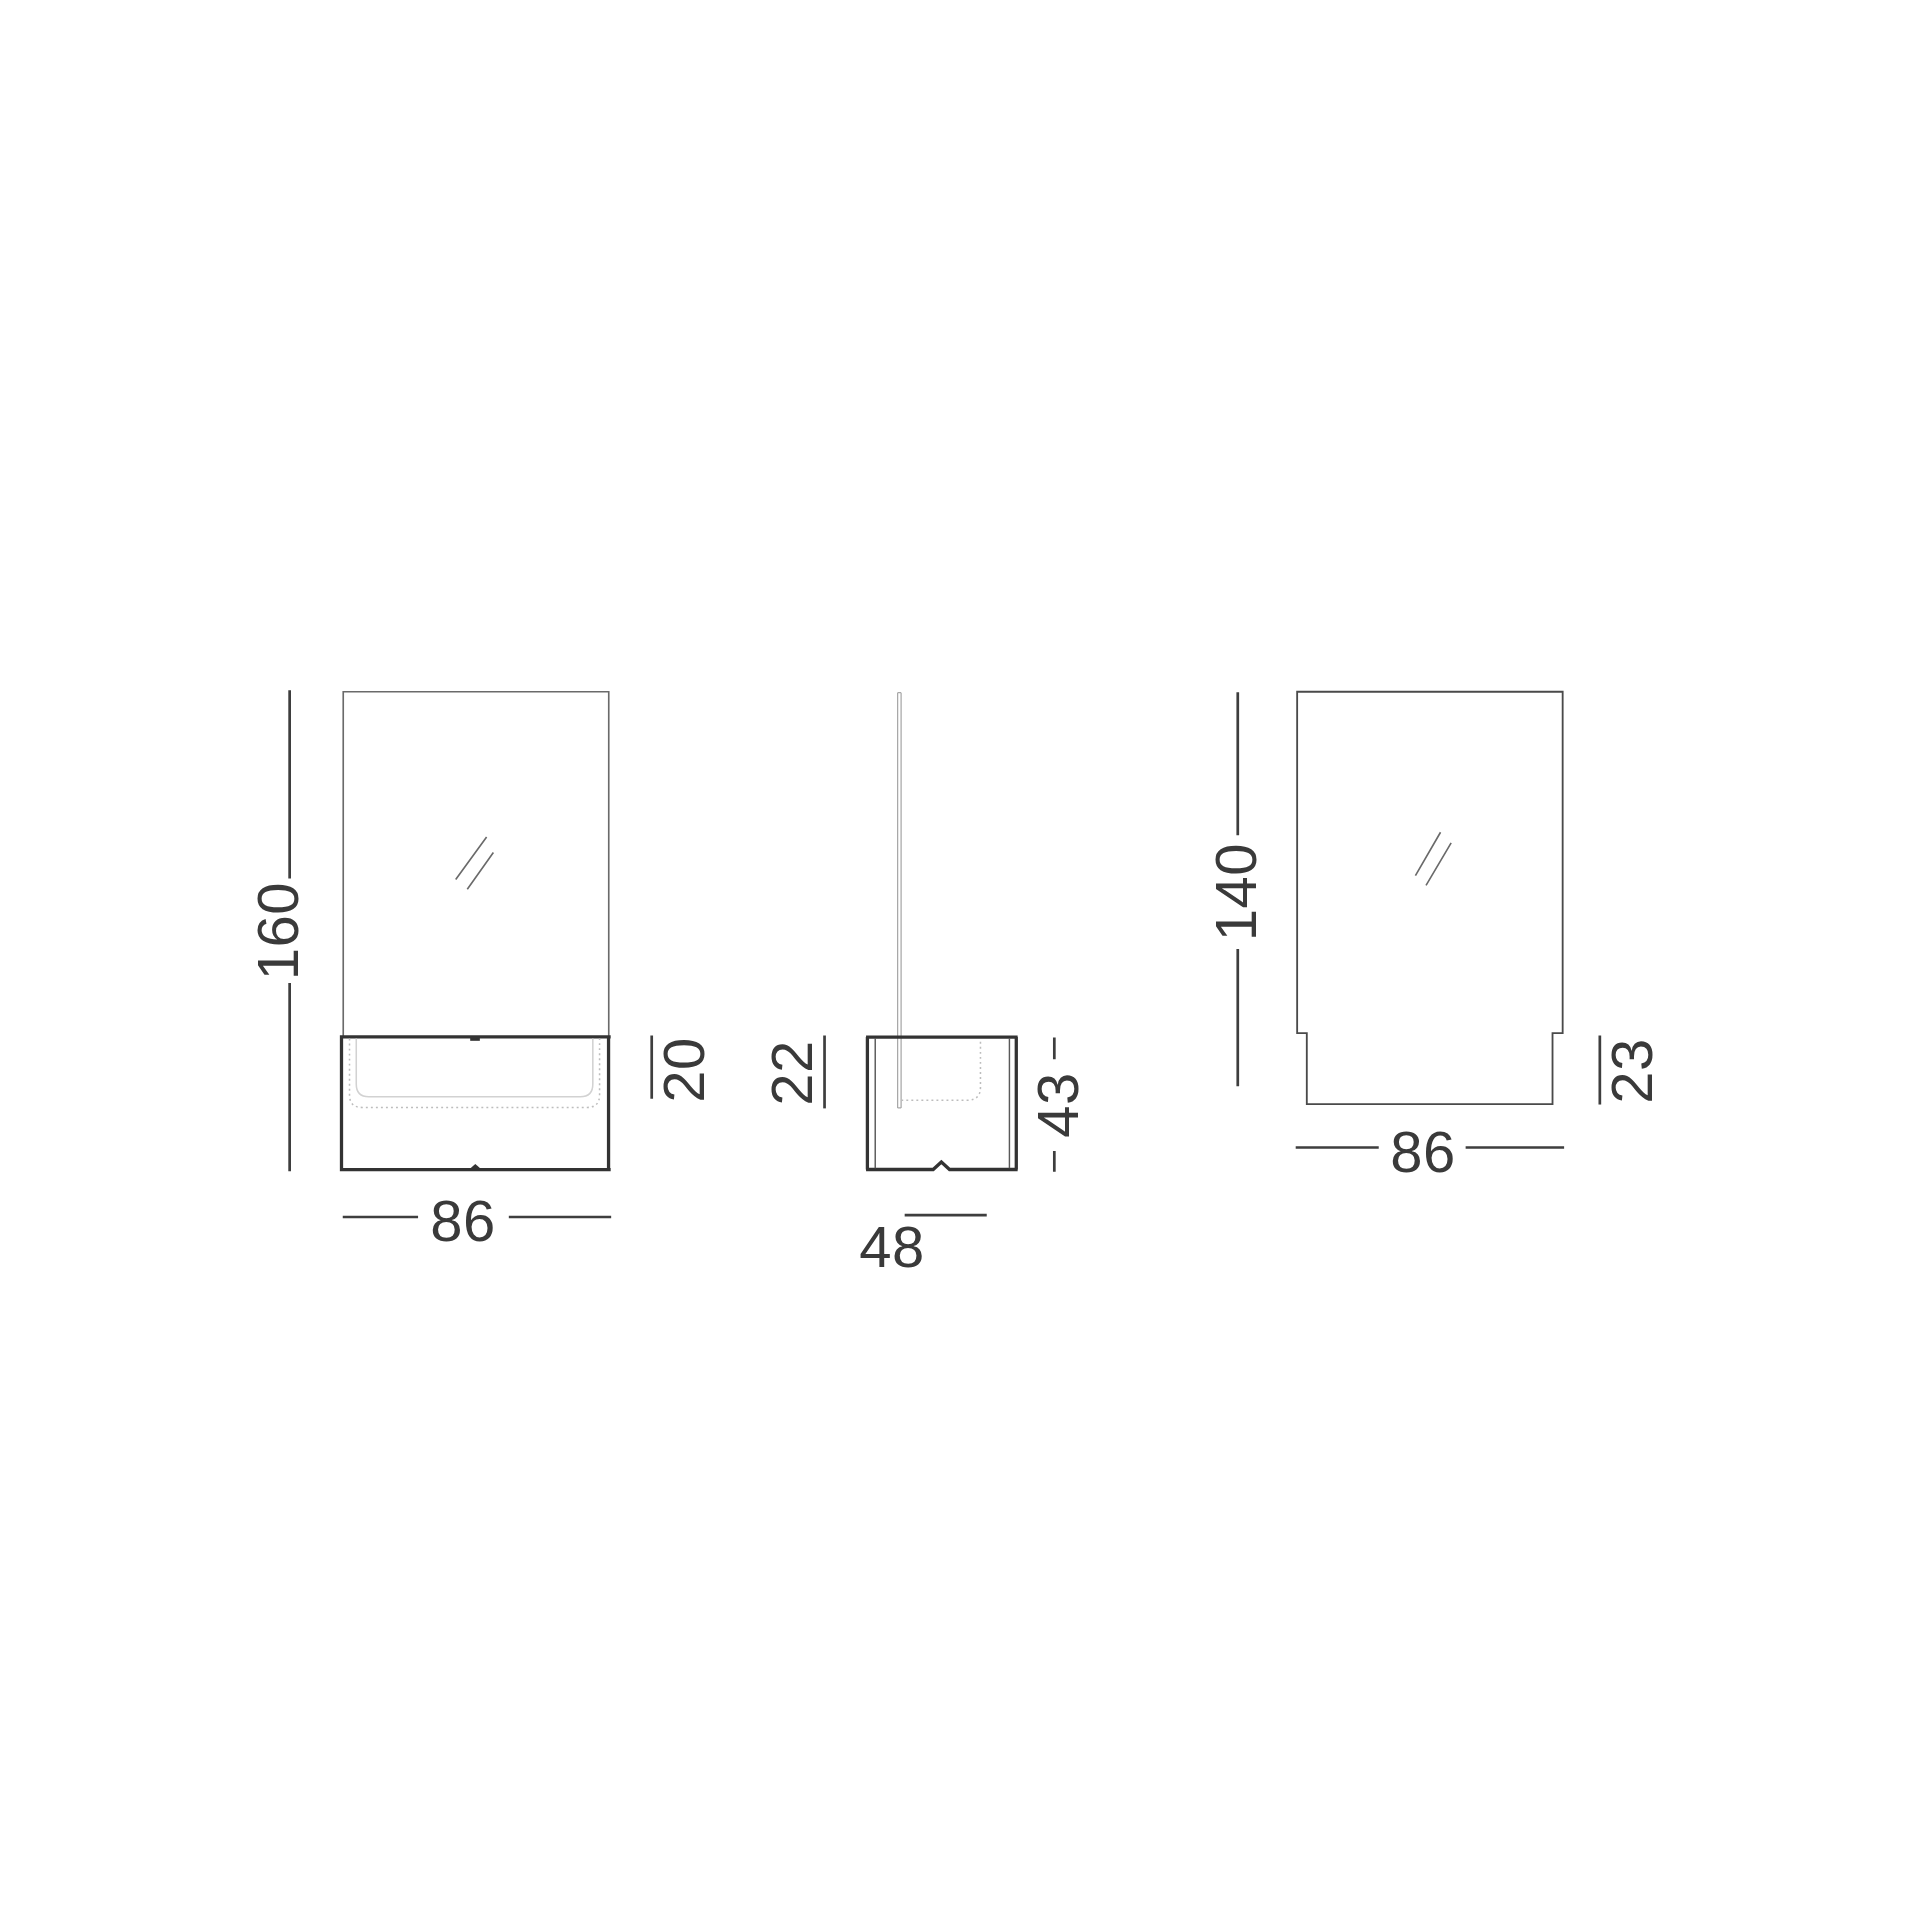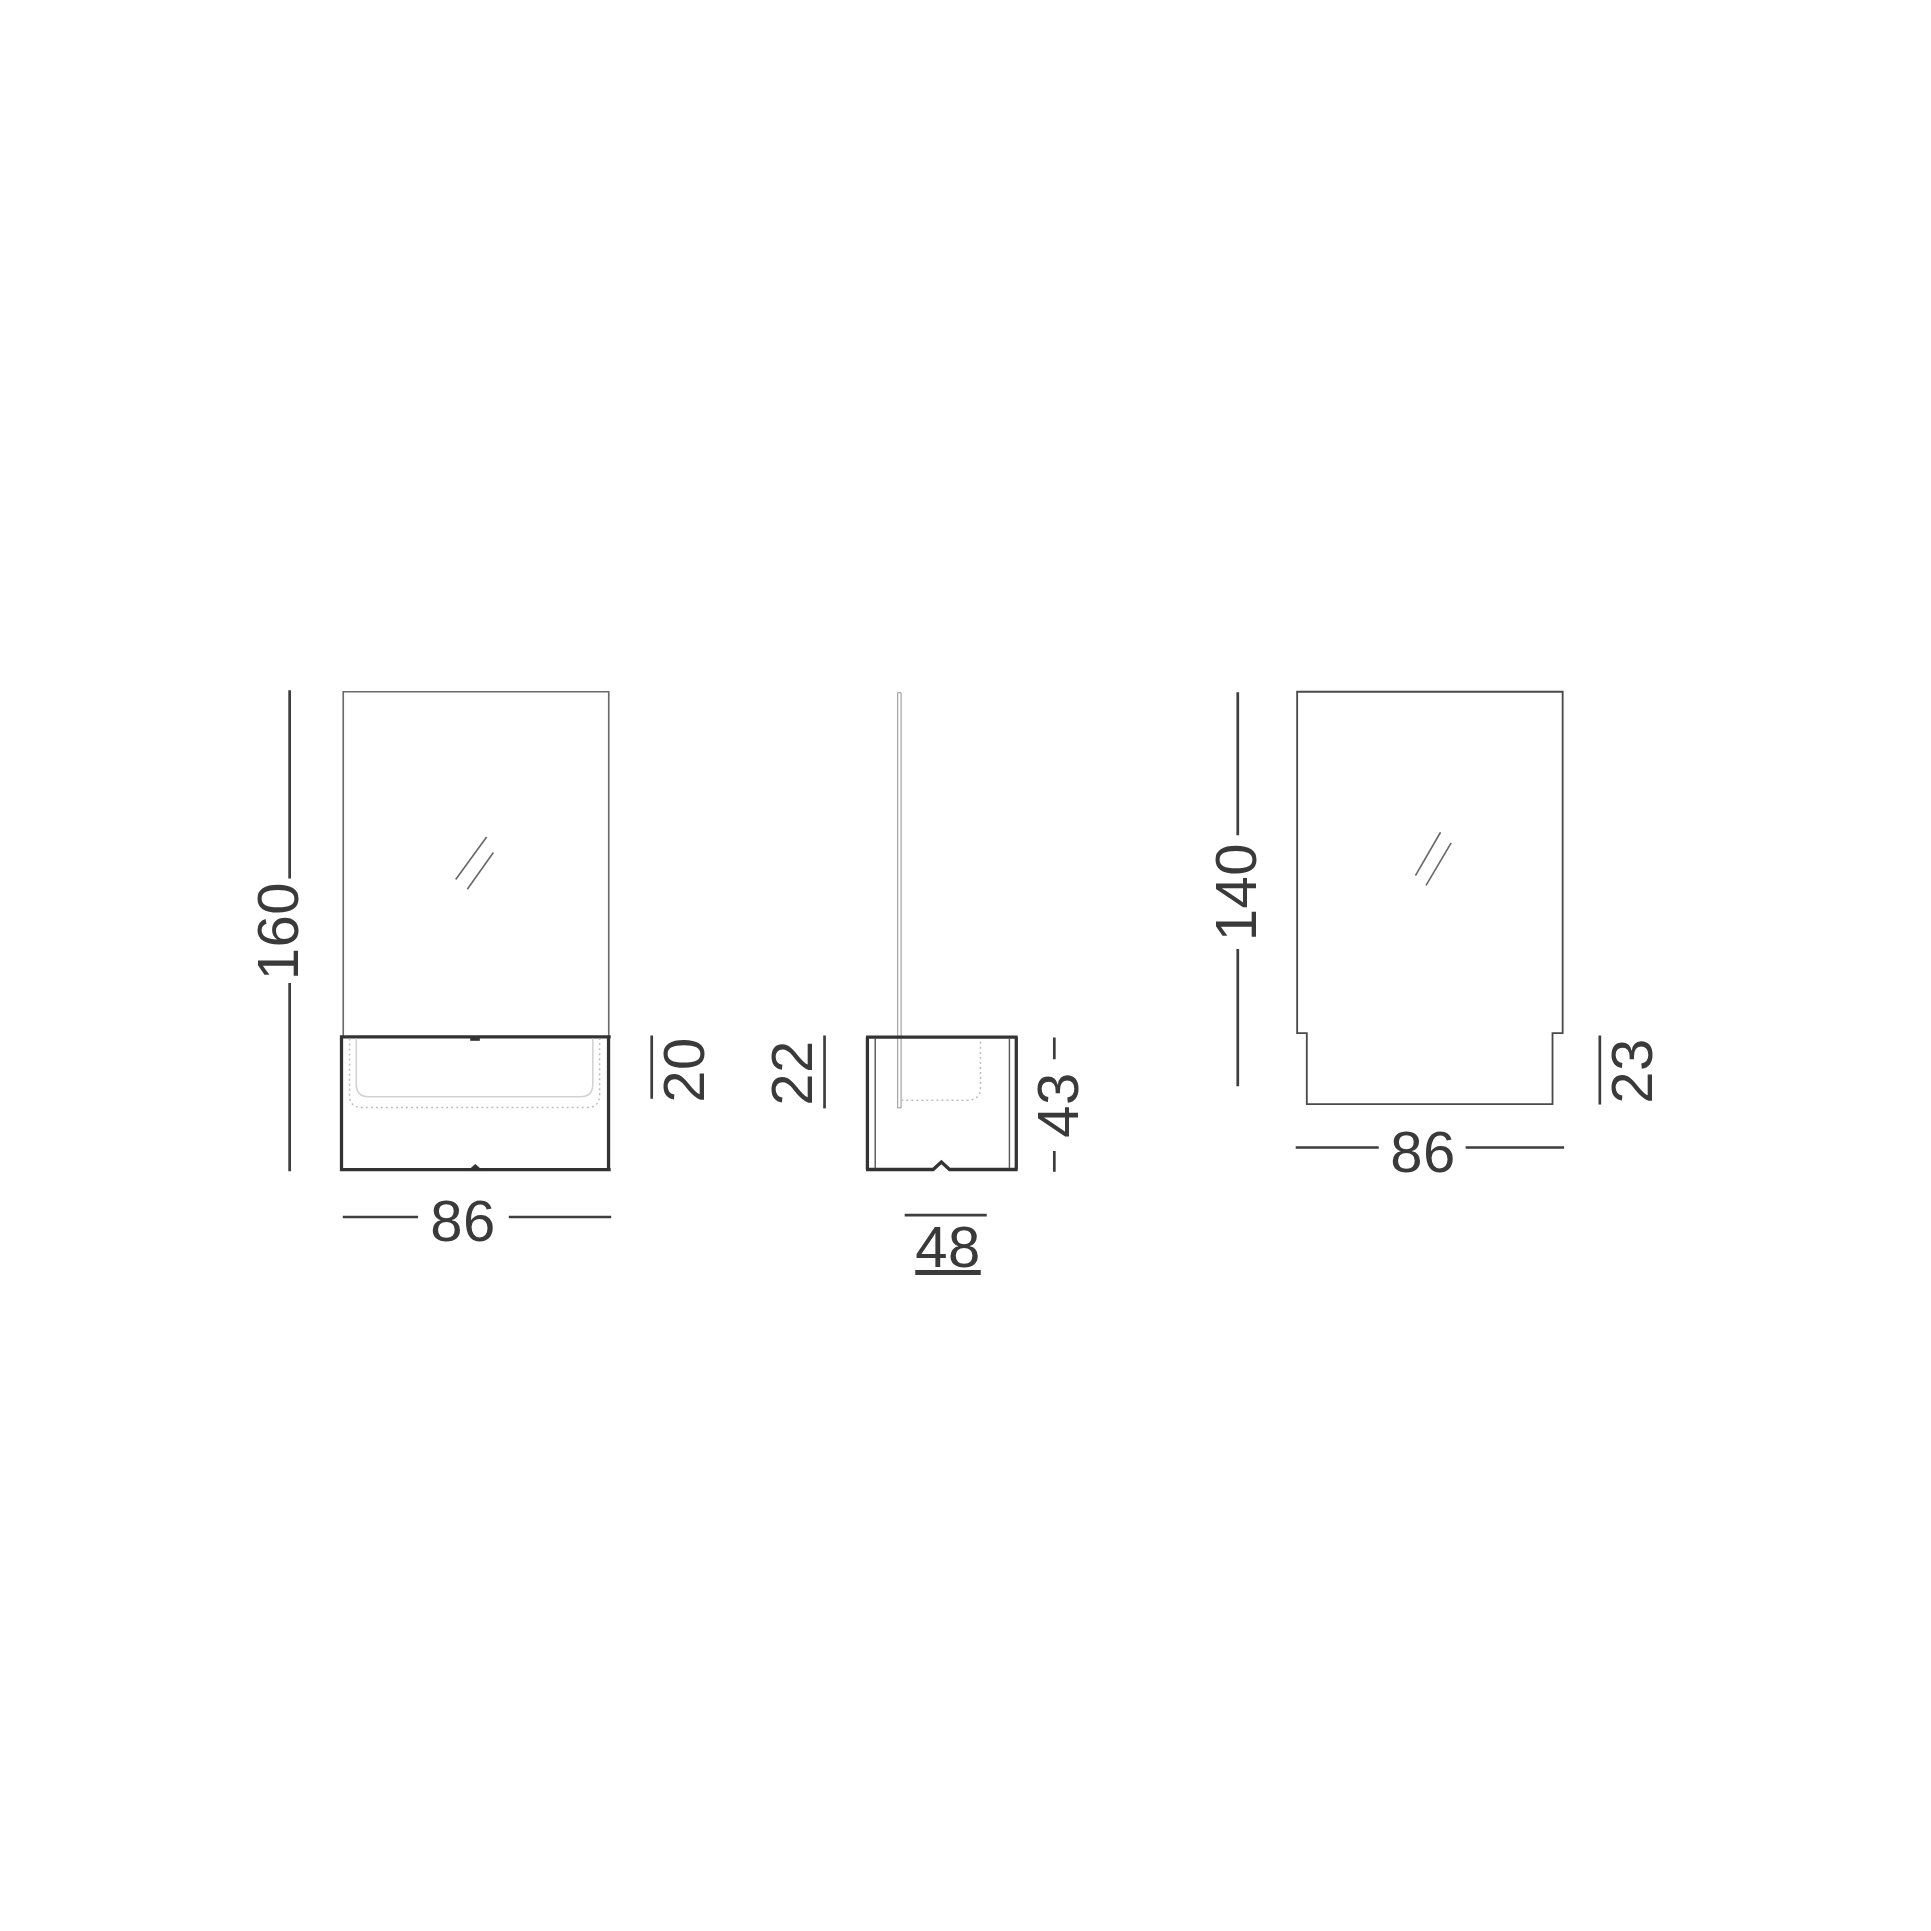--- a/index.html
+++ b/index.html
@@ -102,20 +102,20 @@
       <path class="ln-dim" d="M 1342,1188.5 H 1428 M 1518,1188.5 H 1620"></path>
     </g>
   </svg>
 
   <span class="dim-label rot" style="left:278px; top:931px;">160</span>
   <span class="dim-label rot" style="left:684px; top:1070px;">20</span>
   <span class="dim-label" style="left:463px; top:1221px;">86</span>
 
   <span class="dim-label rot" style="left:792px; top:1073px;">22</span>
   <span class="dim-label rot" style="left:1058px; top:1105px;">43</span>
-  <span class="dim-label" style="left:948px; top:1247px;text-decoration:underline;">48</span>
+  <span class="dim-label" style="left:892px; top:1247px;">48</span>
 
   <span class="dim-label rot" style="left:1236px; top:892px;">140</span>
   <span class="dim-label rot" style="left:1632px; top:1071px;">23</span>
   <span class="dim-label" style="left:1423px; top:1152px;">86</span>
 
 </div>
 
 
 </body></html>

